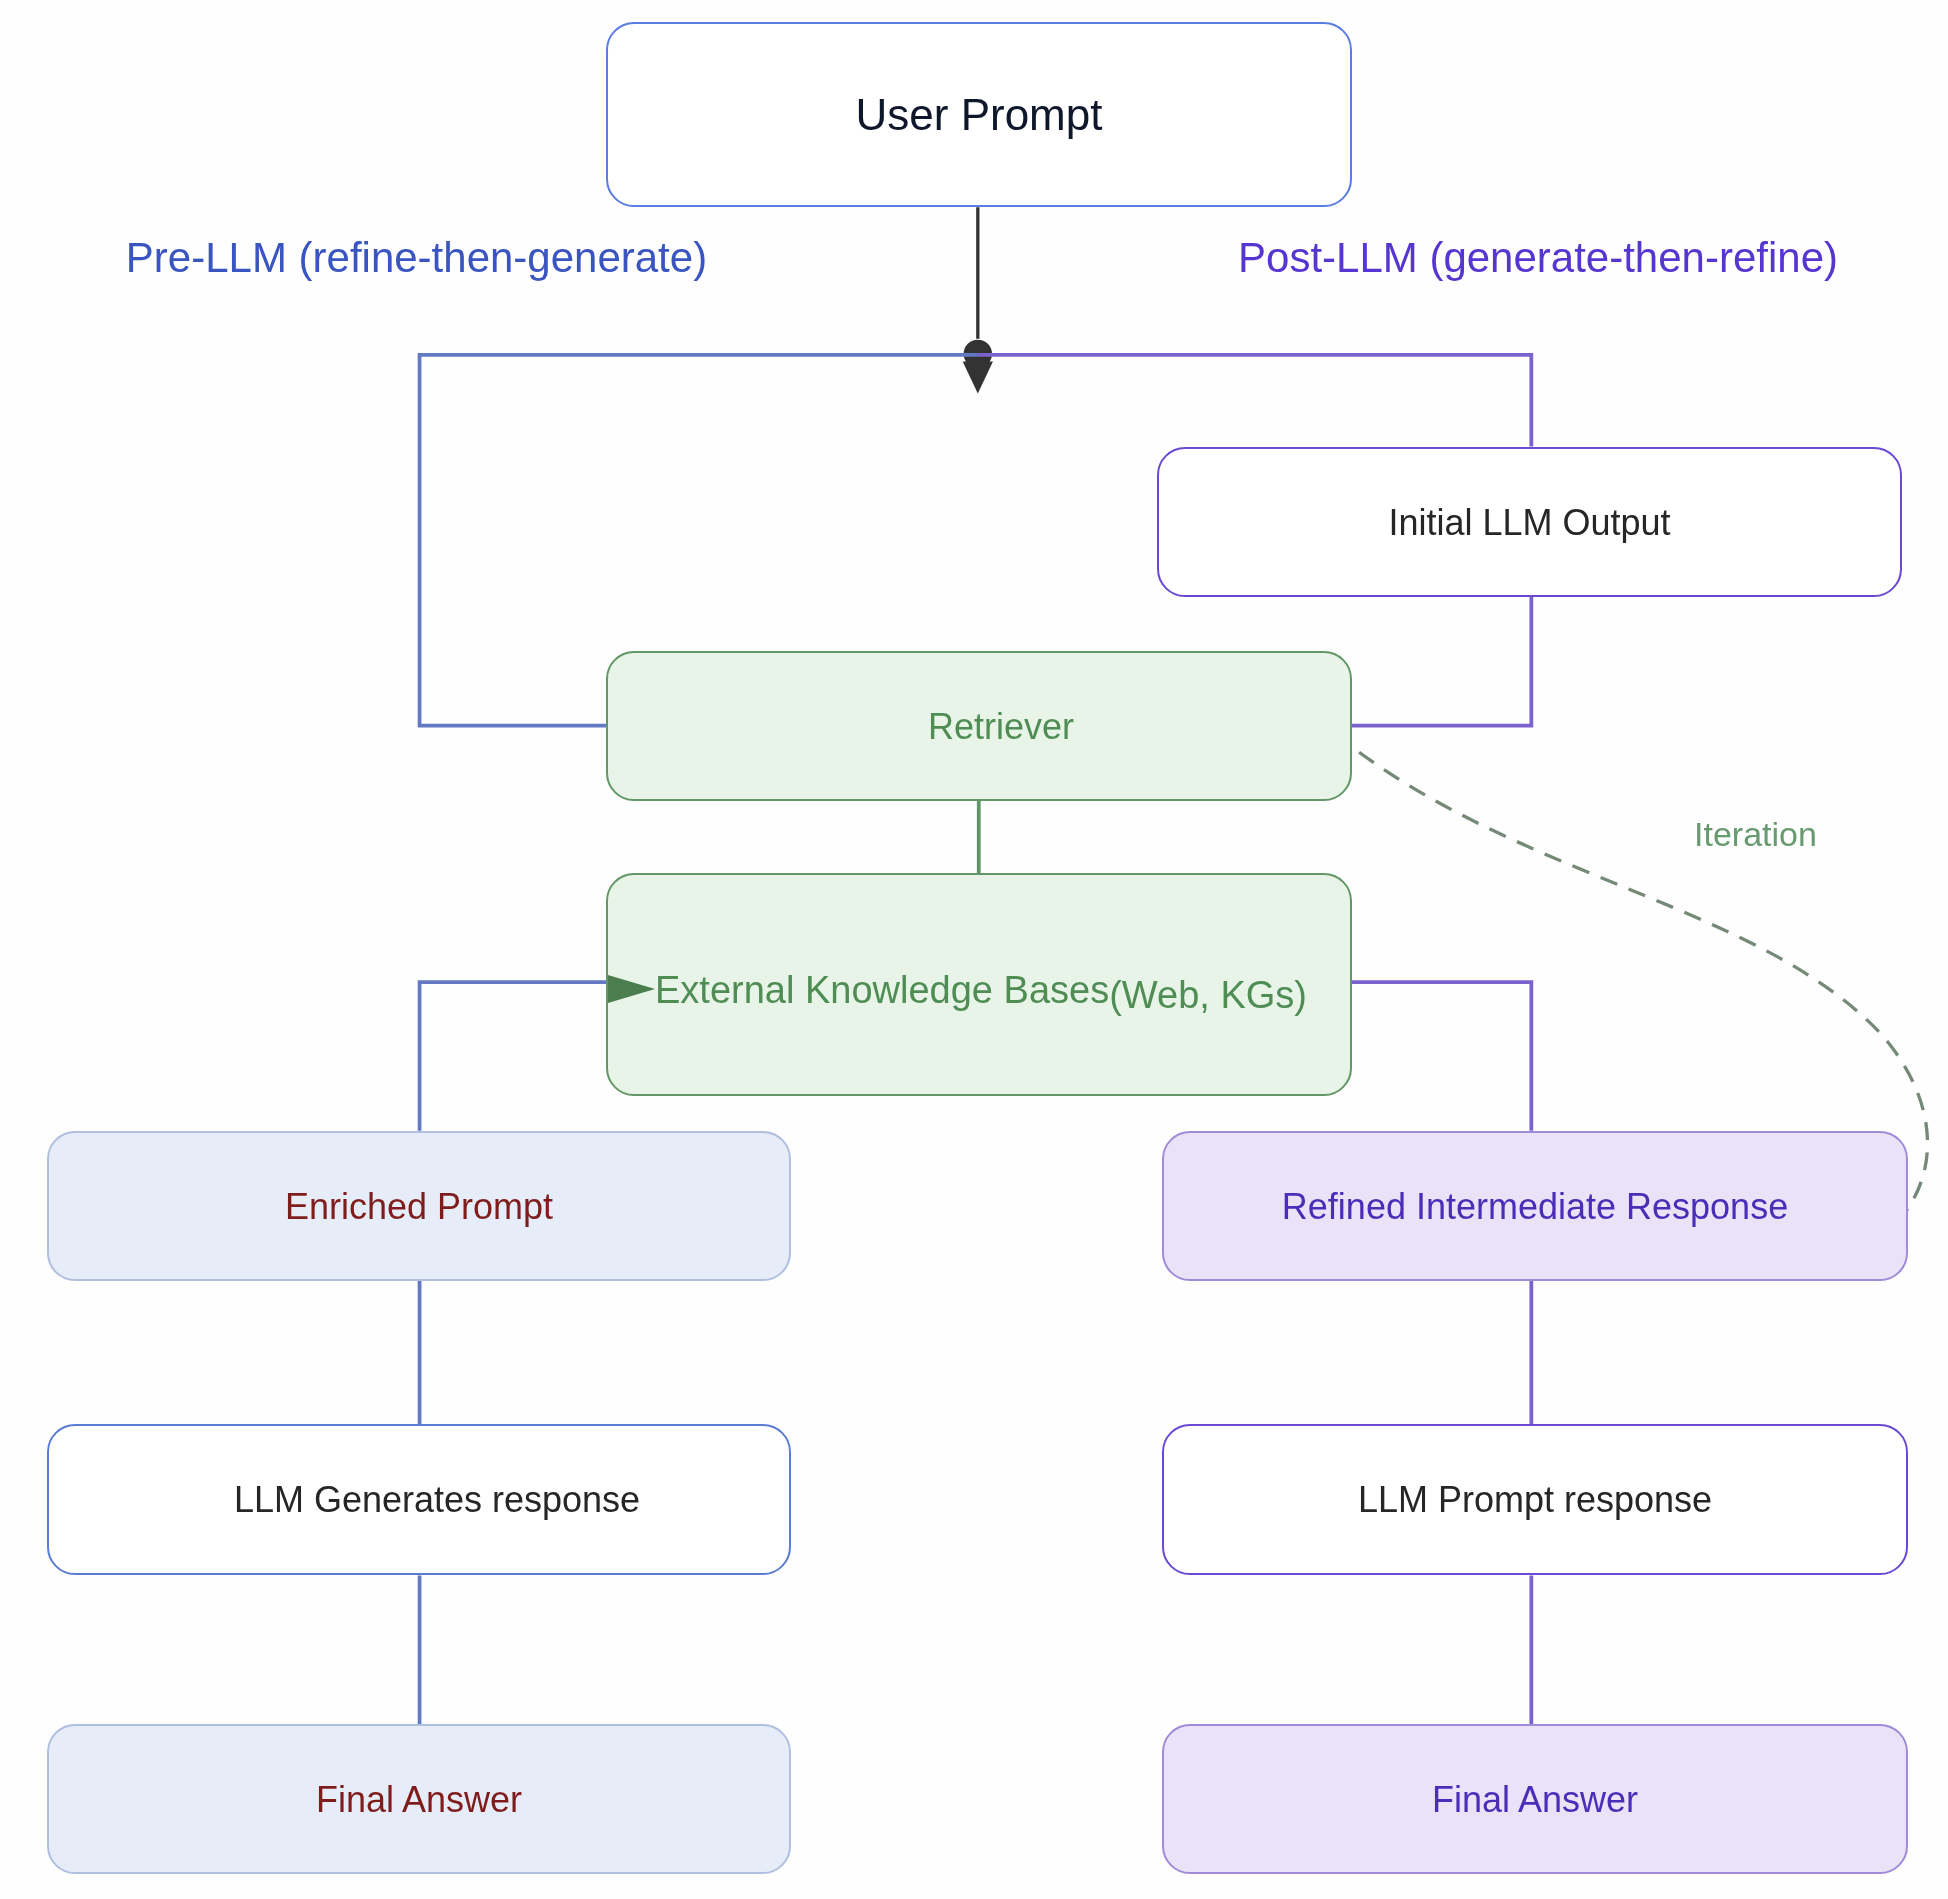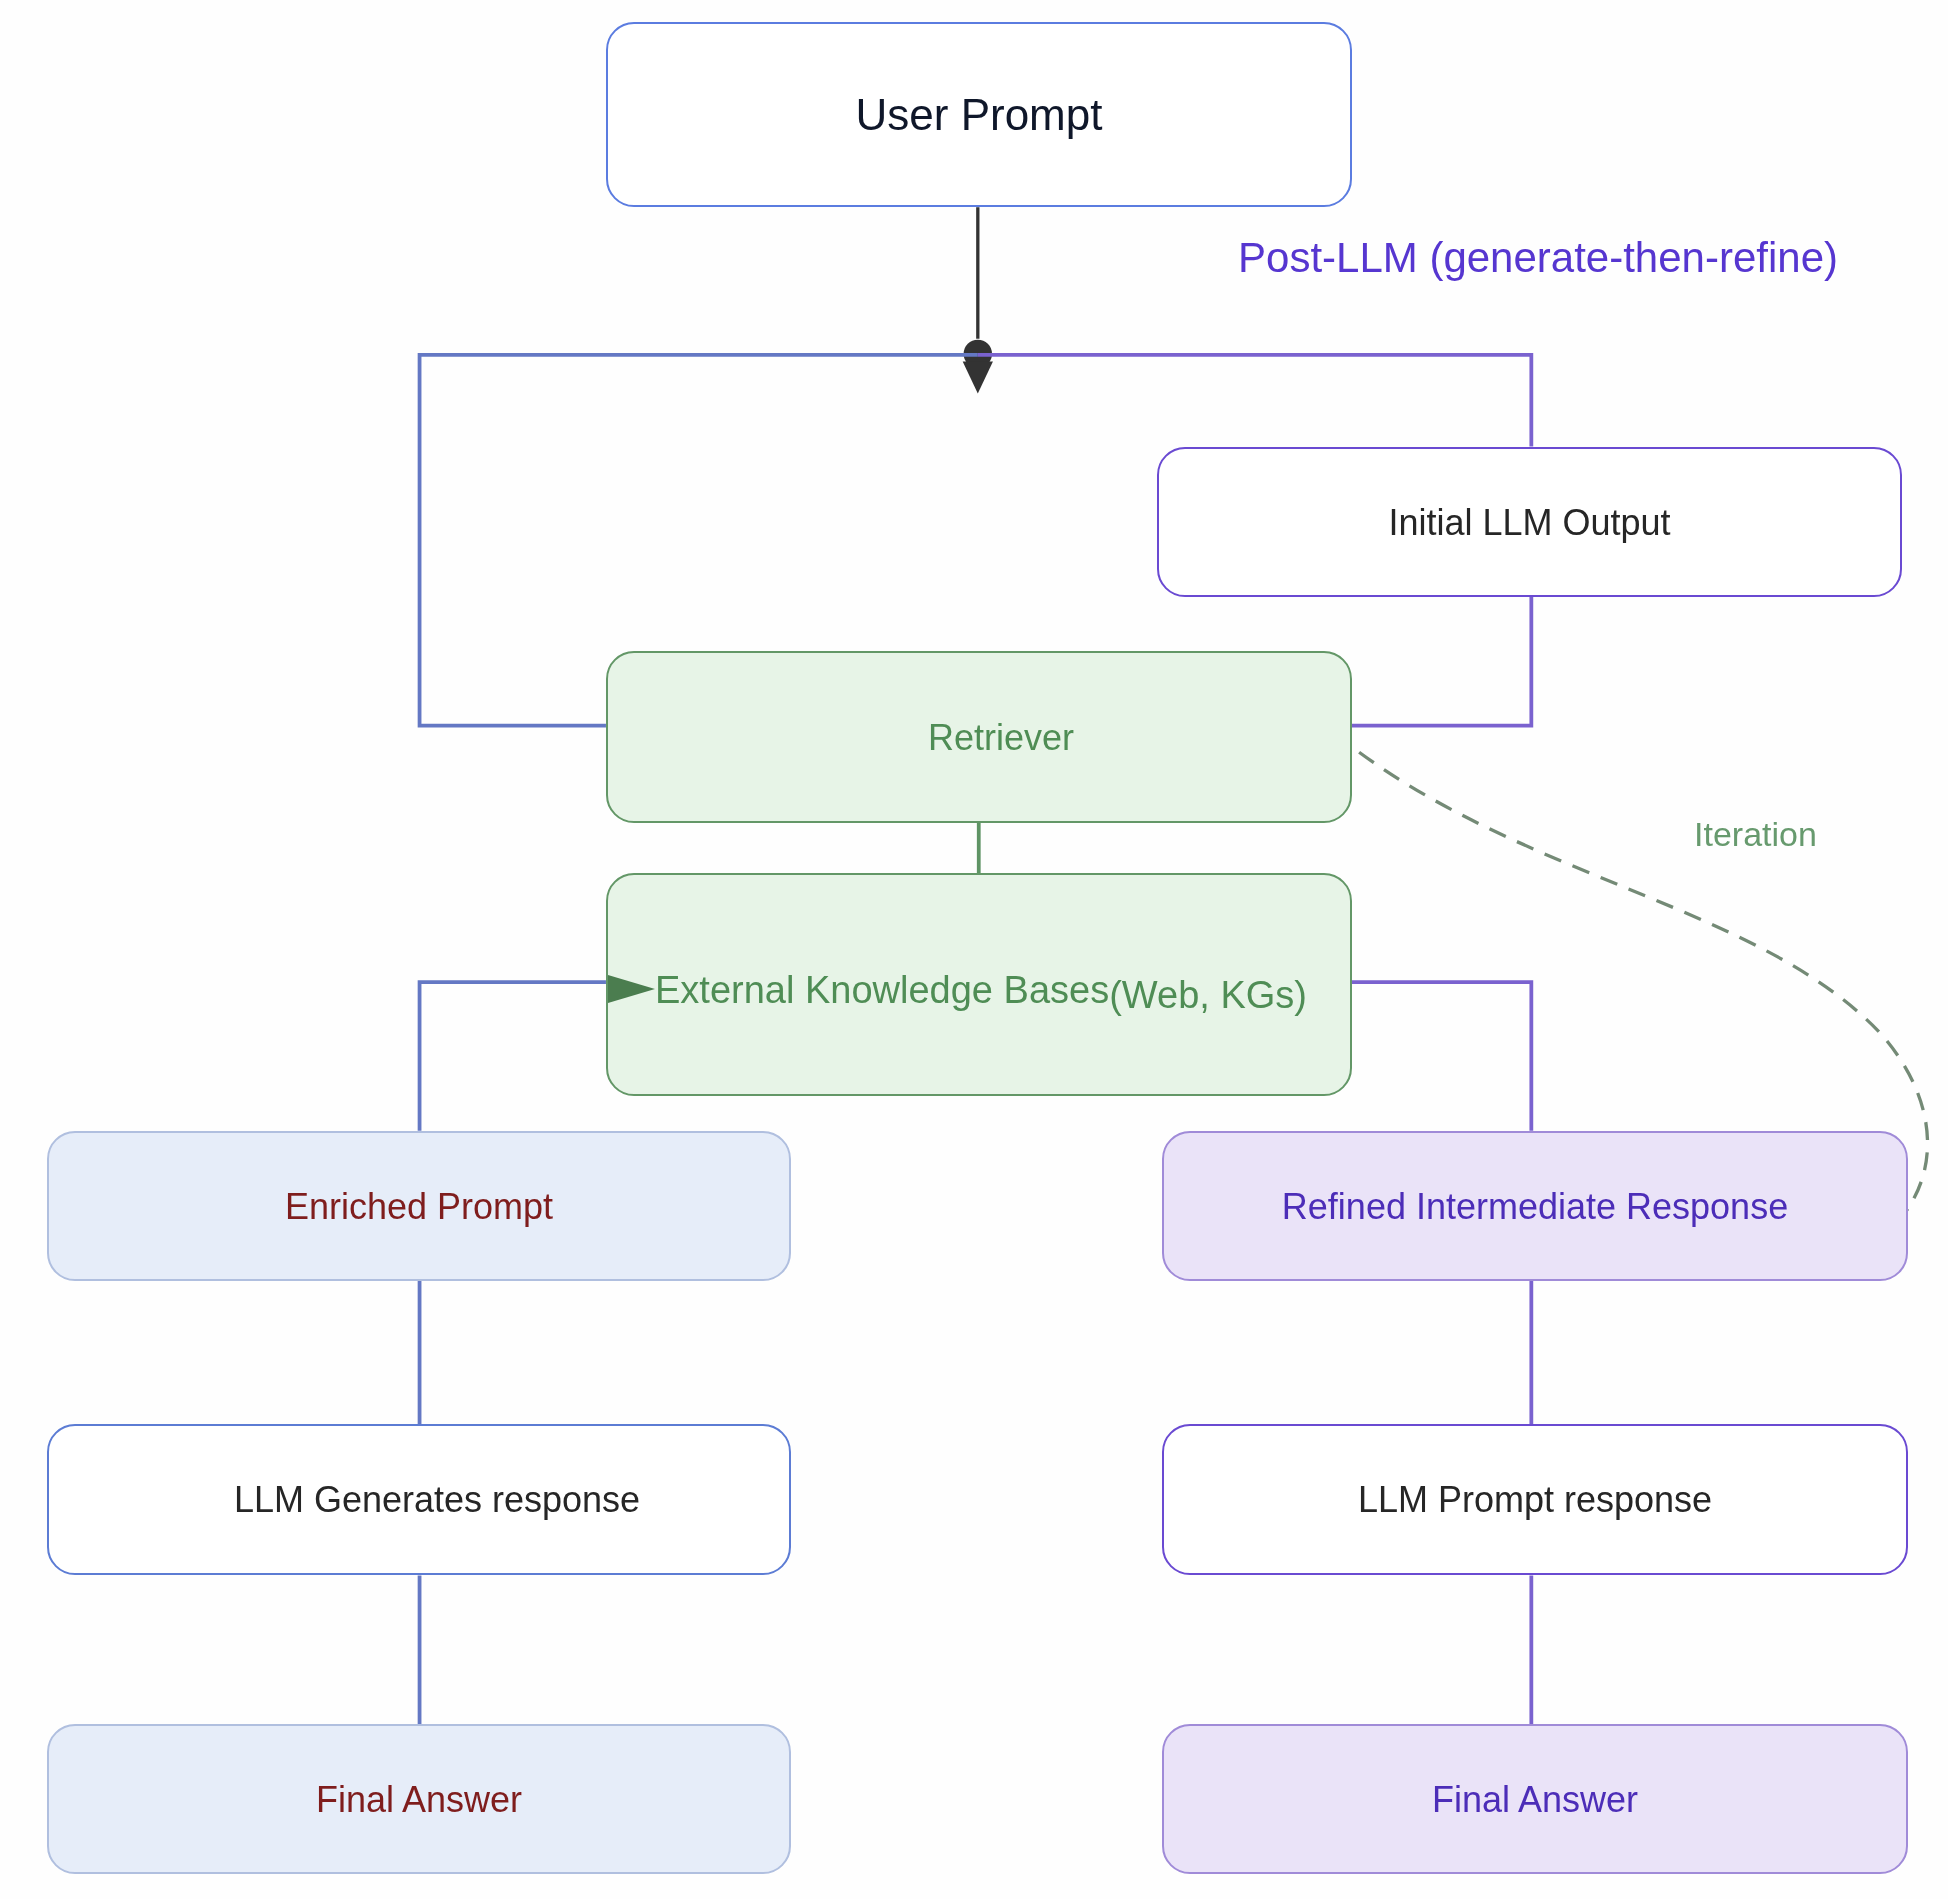--- a/index.html
+++ b/index.html
@@ -71,28 +71,29 @@
 
     <path class="conn" d="M1618 1665 L1618 1824" stroke-width="4" stroke="#7a62cf"></path>
 
     <path class="conn dashed" d="M1436 795 C1620 930 1860 960 1985 1090 C2040 1150 2058 1230 2005 1292" stroke-width="3.5" stroke="#748a76"></path>
   </svg>
 
   <div class="node blue-outline fs46" style="left:606px;top:22px;width:746px;height:185px;">
     <span>User Prompt</span>
   </div>
 
+  <div class="side-label pre-label" style="left:38px;top:233px;width:757px;">Pre-LLM (refine-then-generate)</div>
 
   <div class="side-label post-label" style="left:1162px;top:233px;width:752px;">Post-LLM (generate-then-refine)</div>
 
   <div class="node purple-outline fs44" style="left:1157px;top:447px;width:745px;height:150px;">
     <span>Initial LLM Output</span>
   </div>
 
-  <div class="node green-box fs44" style="left:606px;top:651px;width:746px;height:172px;padding-left:44px;">
+  <div class="node green-box fs44" style="left:606px;top:651px;width:746px;height:150px;padding-left:44px;">
     <span>Retriever</span>
   </div>
 
   <div class="node green-box fs40" style="left:606px;top:873px;width:746px;height:223px;">
     <div class="kb-inner">
       <div class="arrow-right"></div>
       <span class="kb-line1">External Knowledge Bases</span>
       <span>(Web, KGs)</span>
     </div>
   </div>

